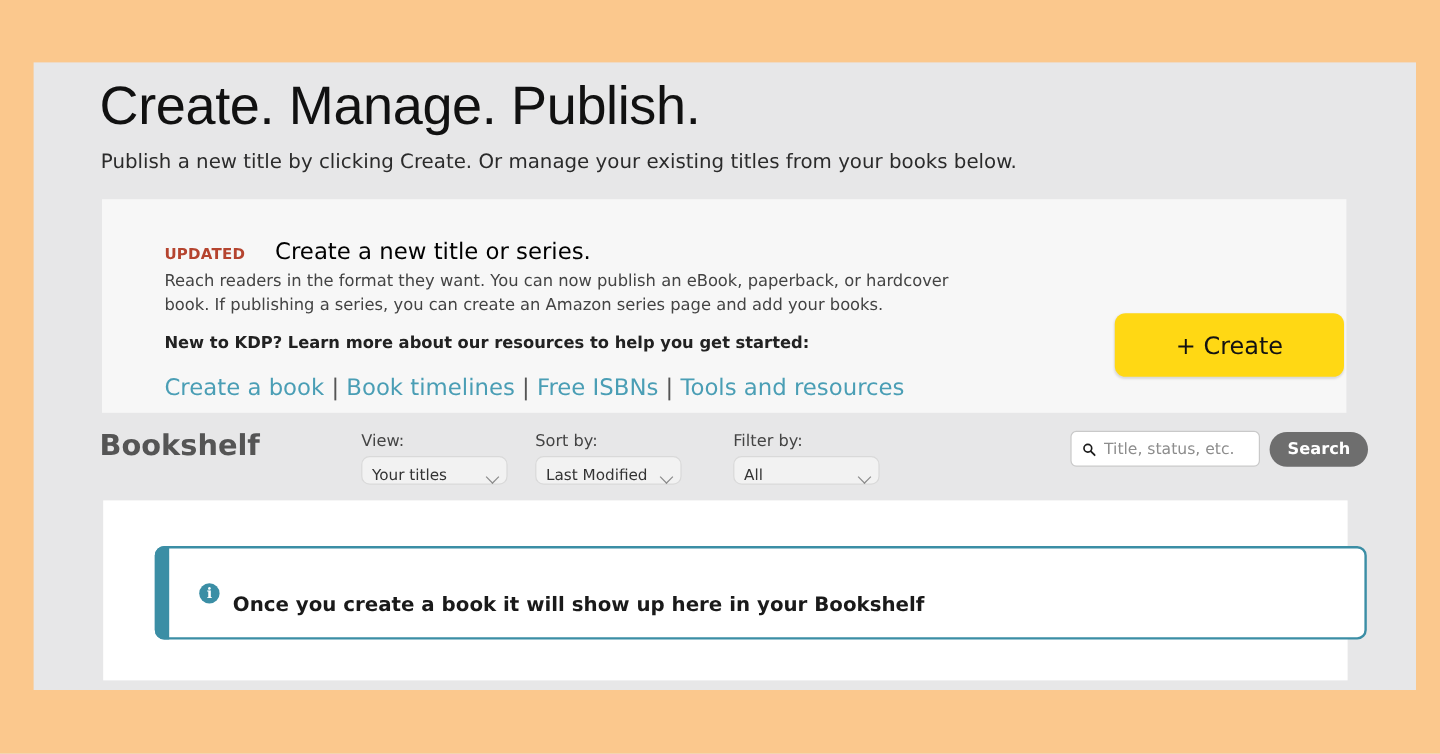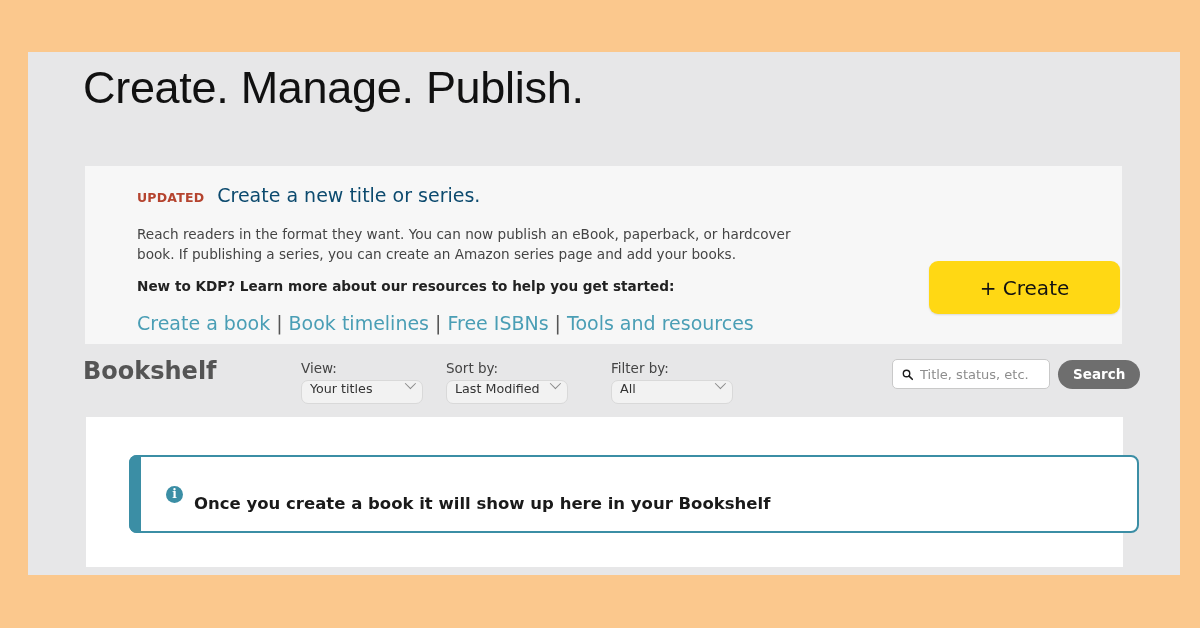--- a/index.html
+++ b/index.html
@@ -53,35 +53,36 @@
     width: 1037px;
     height: 178px;
     background: #F7F7F7;
   }
   #promo-head {
     position: absolute;
     left: 52px;
     top: 18px;
     display: flex;
     align-items: baseline;
-    gap: 13px;
+    gap: 25px;
     white-space: nowrap;
   }
   #promo-badge {
     font-family: "DejaVu Sans", sans-serif;
     font-size: 12.5px;
     font-weight: 700;
     color: #B5442F;
     letter-spacing: 0.2px;
   }
   #promo-heading {
     font-family: "DejaVu Sans", sans-serif;
     font-size: 19px;
     font-weight: 400;
-    color: #0c4a6e;
+    color: #000000;
+    margin-top: 15px;
   }
   #promo-body {
     position: absolute;
     left: 52px;
     top: 58px;
     width: 690px;
     font-family: "DejaVu Sans", sans-serif;
     font-size: 13.6px;
     line-height: 1.5;
     color: #444444;
@@ -148,21 +149,21 @@
     display: block;
     margin-bottom: 4px;
   }
   .filter-select {
     position: relative;
     background: #F2F2F2;
     border: 1px solid #D9D9D9;
     border-radius: 7px;
     height: 24px;
     display: flex;
-    align-items: flex-start;
+    align-items: flex-end;
     padding: 0 8px;
     cursor: pointer;
   }
   .filter-value {
     font-family: "DejaVu Sans", sans-serif;
     font-size: 12.7px;
     color: #333333;
     white-space: nowrap;
   }
   .chev {
@@ -275,20 +276,21 @@
     white-space: nowrap;
     margin-top: 19px;
   }
 </style>
 </head>
 <body>
 
 <div id="page">
 
   <h1 id="hero-title">Create. Manage. Publish.</h1>
+  <p id="hero-subtitle">Publish a new title by clicking Create. Or manage your existing titles from your books below.</p>
 
   <div id="promo-card">
 
     <div id="promo-head">
       <span id="promo-badge">UPDATED</span>
       <span id="promo-heading">Create a new title or series.</span>
     </div>
 
     <p id="promo-kdp-line">New to KDP? Learn more about our resources to help you get started:</p>
 

